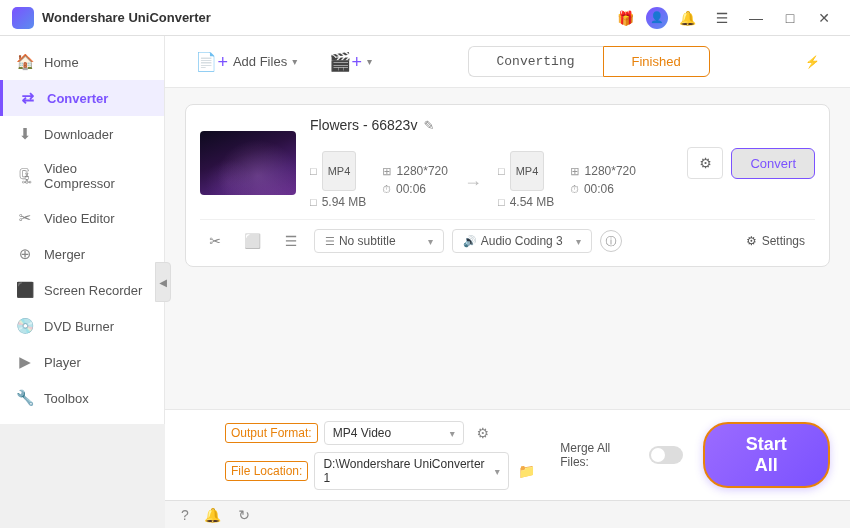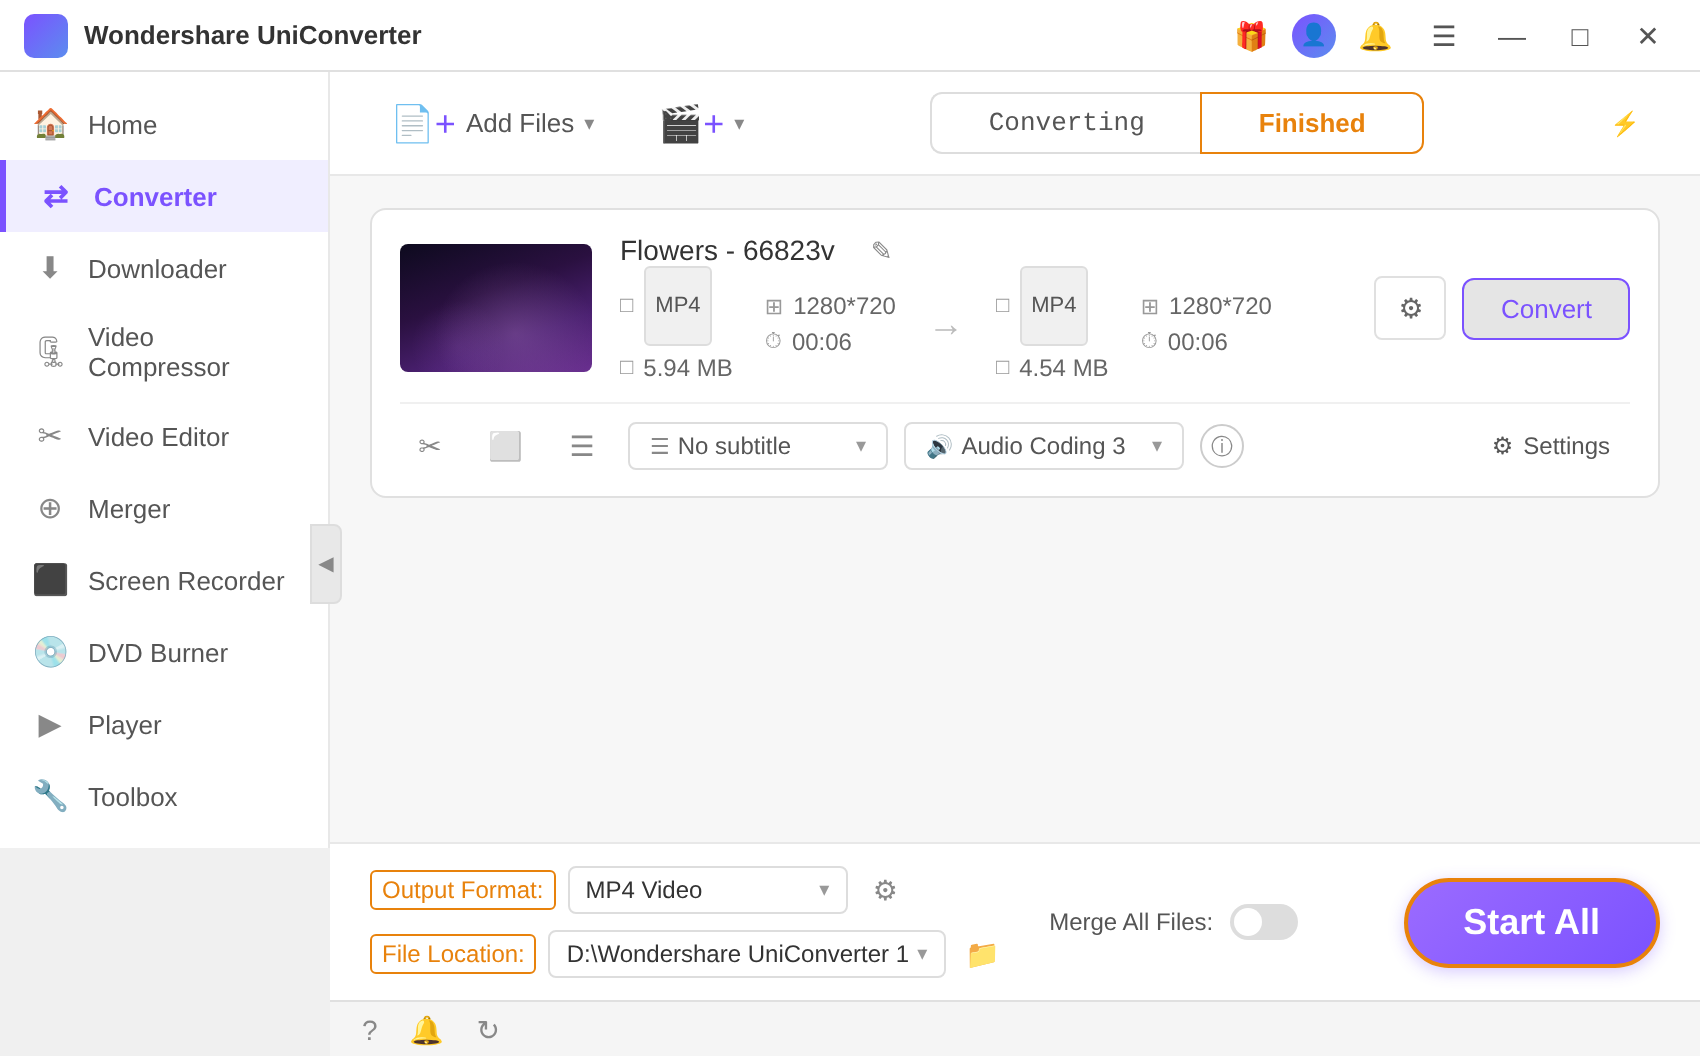--- a/index.html
+++ b/index.html
@@ -164,21 +164,21 @@
       border-radius: 6px 0 0 6px;
       border-right: none;
       font-family: Liberation Mono, monospace;
     }
     .tab:last-child {
       border-radius: 0 6px 6px 0;
     }
     .tab.active {
       border-color: #e8820c;
       color: #e8820c;
-      font-weight: 700;
+      font-weight: 400;
     }
 
     
     .high-speed-btn {
       display: flex;
       align-items: center;
       gap: 5px;
       padding: 5px 10px;
       background: transparent;
       border: none;
@@ -261,24 +261,24 @@
         radial-gradient(ellipse 40% 60% at 30% 80%, rgba(140,80,180,0.2) 0%, transparent 60%);
     }
 
     .file-info {
       flex: 1;
     }
     .file-name {
       font-size: 14px;
       font-weight: 500;
       color: #333;
-      margin-bottom: 0;
-      display: flex;
-      align-items: center;
-      gap: 18px;
+      margin-bottom: 18px;
+      display: flex;
+      align-items: center;
+      gap: 6px;
     }
     .edit-icon {
       font-size: 13px;
       color: #888;
       cursor: pointer;
     }
     .file-meta {
       display: flex;
       align-items: center;
       gap: 0;
@@ -715,21 +715,21 @@
           <button class="settings-text-btn">
             <span>⚙</span>
             <span>Settings</span>
           </button>
         </div>
       </div>
 
     </div>
 
     <div class="bottom-footer">
-      <div style="display:flex; flex-direction:column; gap:6px;">
+      <div style="display:flex; flex-direction:column; gap:6px;margin-left:40px;">
         <div class="footer-field">
           <span class="footer-label">Output Format:</span>
           <div class="footer-select">
             <span>MP4 Video</span>
             <span class="chevron-small" style="margin-left:auto;">▾</span>
           </div>
           <button class="footer-folder-btn">
             <span>⚙</span>
           </button>
         </div>

